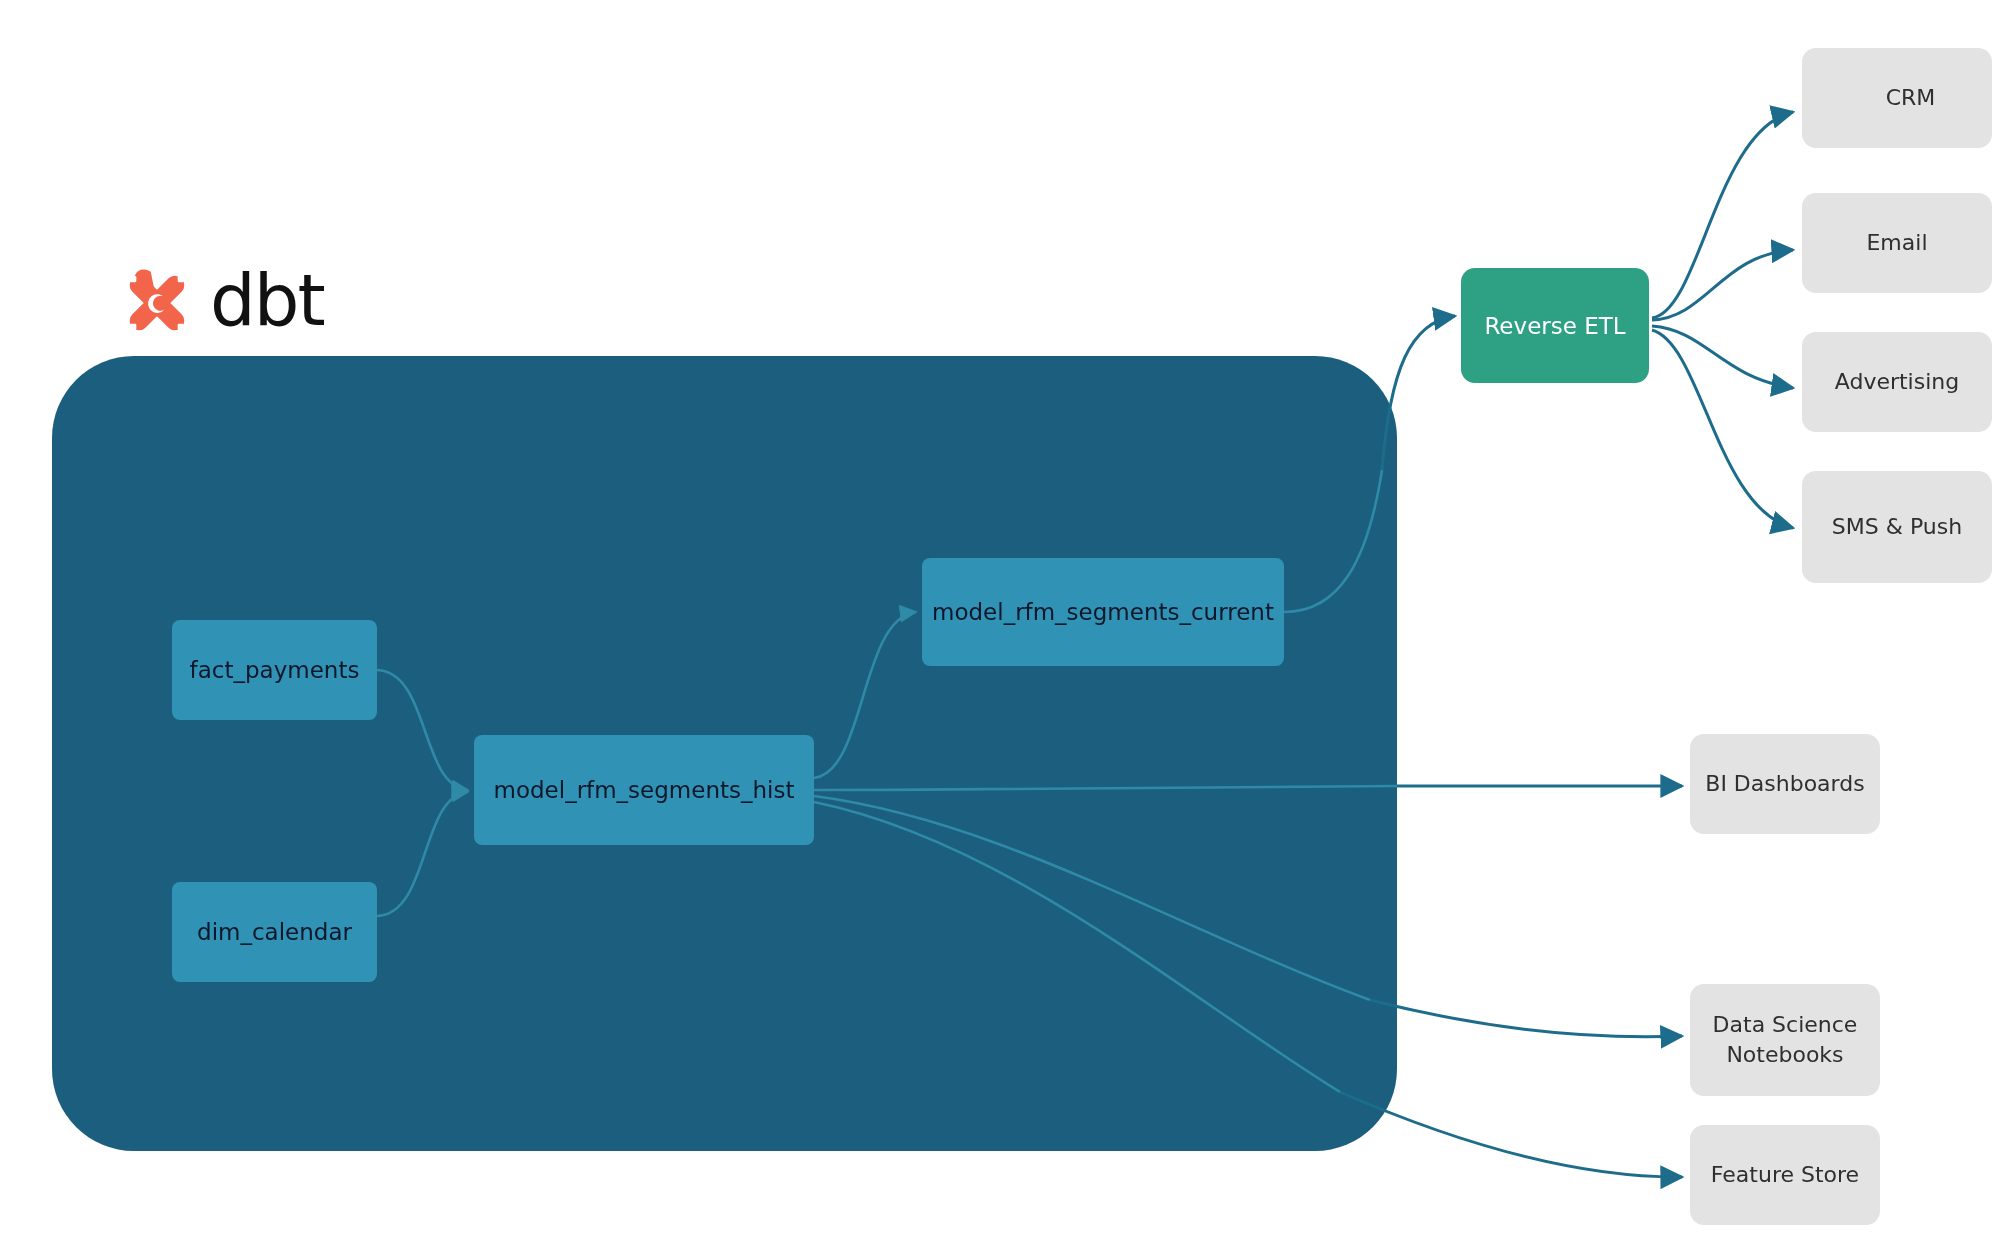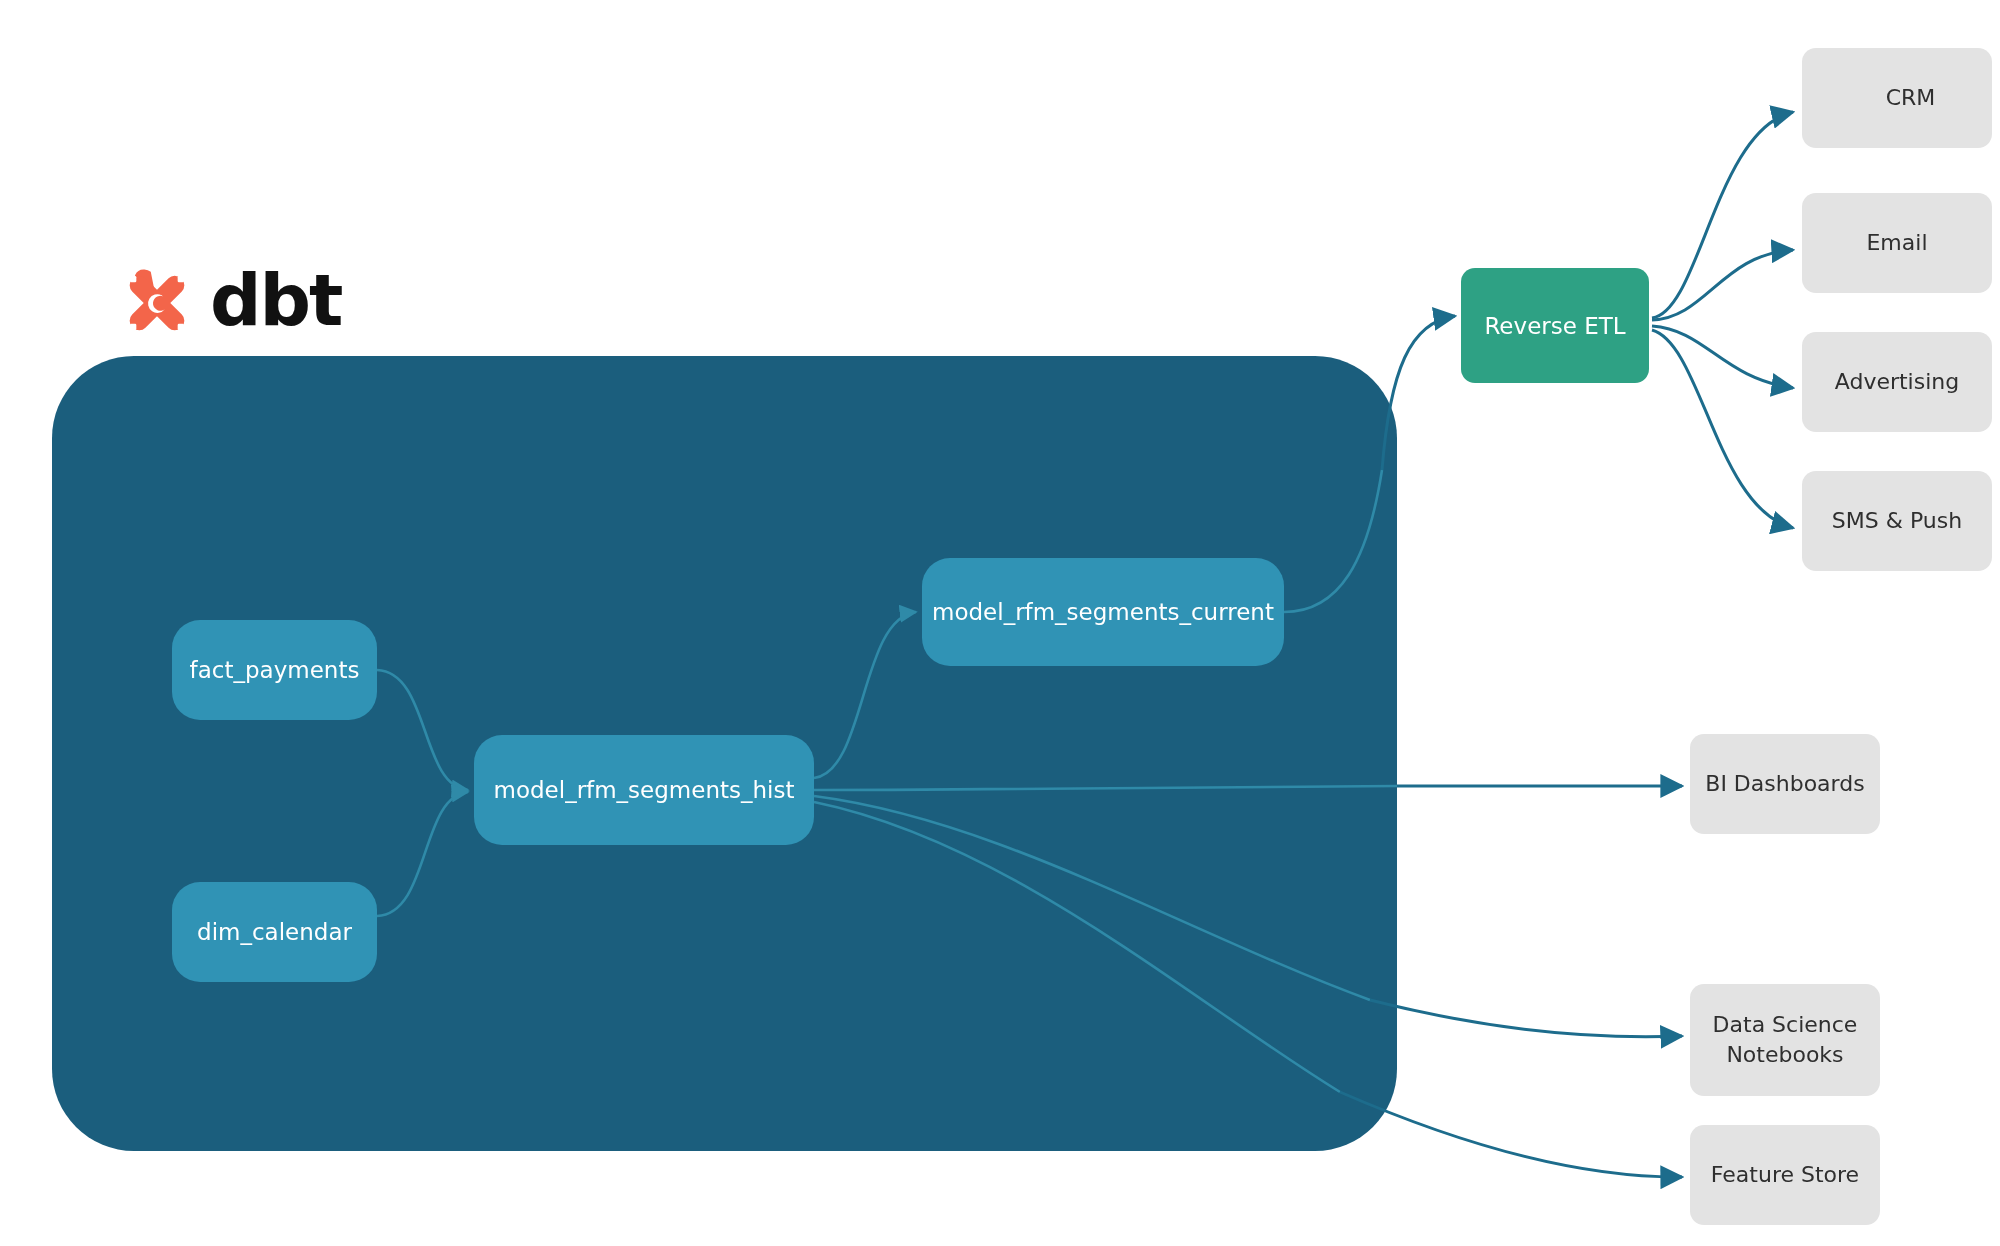--- a/index.html
+++ b/index.html
@@ -29,21 +29,21 @@
     align-items: center;
     gap: 14px;
   }
   #dbt-logo .mark {
     width: 78px;
     height: 78px;
     flex: 0 0 78px;
   }
   #dbt-logo .wordmark {
     font-family: "DejaVu Sans", sans-serif;
-    font-weight: bold;
+    font-weight: normal;
     font-size: 72px;
     letter-spacing: -2px;
     color: #111111;
     line-height: 0.95;
     padding-bottom: 6px;
   }
 
   
   #dbt-container {
     position: absolute;
@@ -73,23 +73,23 @@
     box-sizing: border-box;
     display: flex;
     align-items: center;
     justify-content: center;
     text-align: center;
     border-radius: 14px;
     z-index: 6;
   }
   .node-model {
     background: #3093b5;
-    color: #ffffff;
+    color: #0f172a;
     font-size: 23px;
-    border-radius: 28px;
+    border-radius: 8px;
     text-align: right;
   }
   .node-green {
     background: #2ea184;
     color: #ffffff;
     font-size: 23px;
     border-radius: 14px;
   }
   .node-gray {
     background: #e3e3e3;
@@ -101,21 +101,21 @@
 
   
   #node-fact_payments        { left: 172px;  top: 620px;  width: 205px; height: 100px; }
   #node-dim_calendar         { left: 172px;  top: 866px;  width: 205px; height: 100px; margin-top: 16px; }
   #node-model_rfm_hist       { left: 474px;  top: 735px;  width: 340px; height: 110px; }
   #node-model_rfm_current    { left: 922px;  top: 558px;  width: 362px; height: 108px; }
   #node-reverse_etl          { left: 1461px; top: 268px;  width: 188px; height: 115px; }
   #node-crm                  { left: 1802px; top: 48px;   width: 190px; height: 100px; padding-left: 27px; }
   #node-email                { left: 1802px; top: 193px;  width: 190px; height: 100px; }
   #node-advertising          { left: 1802px; top: 332px;  width: 190px; height: 100px; }
-  #node-sms_push             { left: 1802px; top: 471px;  width: 190px; height: 100px; }
+  #node-sms_push             { left: 1802px; top: 471px;  width: 190px; height: 112px; }
   #node-bi_dashboards        { left: 1690px; top: 734px;  width: 190px; height: 100px; }
   #node-ds_notebooks         { left: 1690px; top: 984px;  width: 190px; height: 112px; }
   #node-feature_store        { left: 1690px; top: 1125px; width: 190px; height: 100px; }
 
   .node-gray.two-line { white-space: pre-line; }
 </style>
 </head>
 <body>
 
 <div id="canvas">

